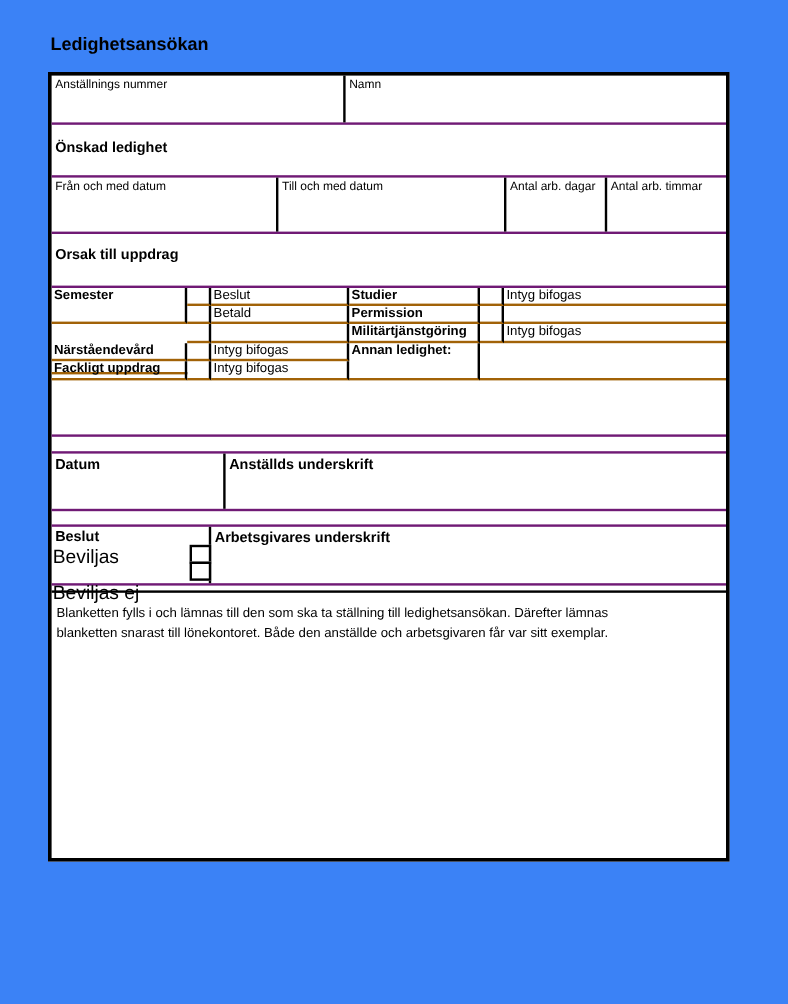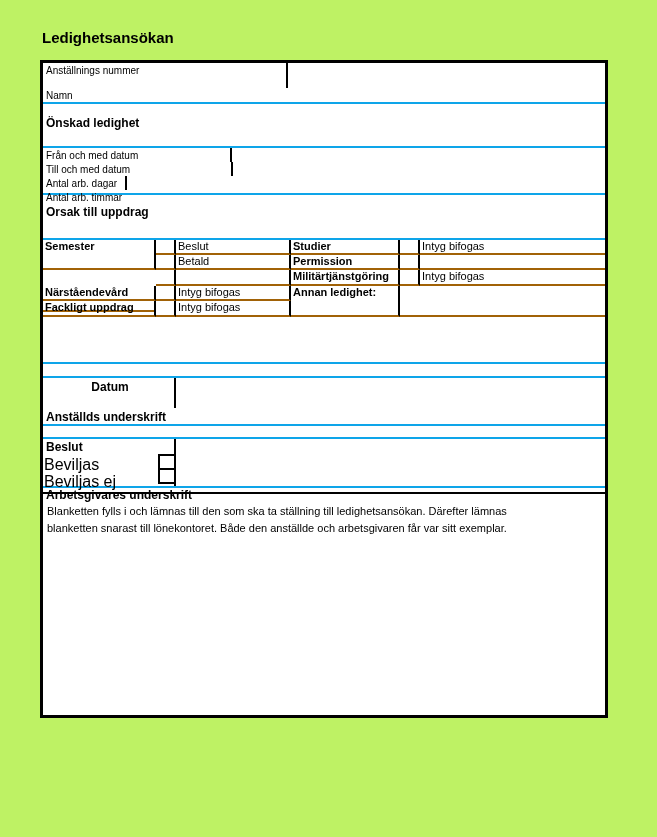--- a/index.html
+++ b/index.html
@@ -1,23 +1,23 @@
 <!DOCTYPE html>
 <html><head>
 <meta charset="utf-8">
 <style>
   * { margin:0; padding:0; box-sizing:border-box; }
   body { background:#fff; font-family:"Liberation Sans","DejaVu Sans",sans-serif; color:#000; }
-  .page { position:relative; width:657px; height:837px; background:#bef264; overflow:hidden; }
+  .page { position:relative; width:657px; height:837px; background:#3b82f6; overflow:hidden; }
   .title { position:absolute; left:42px; top:29px; font-size:15px; font-weight:bold; letter-spacing:0; }
 
   .form { position:absolute; left:40px; top:60px; width:568px; height:658px; border:3px solid #000; background:#fff; display:flex; flex-direction:column; }
 
   .row { width:100%; display:flex; }
-  .bb2 { border-bottom:2px solid #0ea5e9;flex-direction:column; }
+  .bb2 { border-bottom:2px solid #701a75; }
   .cell { height:100%; }
   .br2 { border-right:2px solid #000; }
 
   .small-lbl { display:block; font-size:10px; line-height:12px; padding:2px 0 0 3px; }
   .heading { display:block; font-size:12px; font-weight:bold; line-height:14px; padding-left:3px; }
 
   .r-employee { height:41px; }
   .r-employee .c1 { width:245px; }
   .r-employee .c2 { flex:1; }
 
@@ -39,29 +39,29 @@
   .gc.noR { border-right:none; }
 
   .r-ovrigt-head { height:31px; }
   .r-ovrigt-head .heading { padding-top:11px; }
   .r-ovrigt-empty { height:47px; }
 
   .r-strip1 { height:14px; }
   .r-strip2 { height:13px; }
 
   .r-datum { height:48px; }
-  .r-datum .c1 { width:133px;text-align:center; }
+  .r-datum .c1 { width:145px; }
   .r-datum .c2 { flex:1; }
   .bold-lbl { display:block; font-size:12px; font-weight:bold; line-height:14px; padding:2px 0 0 3px; }
 
   .r-beslut { height:49px; }
   .r-beslut .c1 { width:133px; position:relative; }
   .r-beslut .c2 { flex:1; }
   .beslut-option { display:block; font-size:16px; line-height:13px; padding-left:1px; }
-  .opt1 { margin-top:4px; } .opt2 { margin-top:4px; }
+  .opt1 { margin-top:4px; } .opt2 { margin-top:17px; }
   .beslut-cb { position:absolute; left:115px; width:18px; height:16px; border:2px solid #000; background:#fff; }
   .cb-beviljas { top:15px; }
   .cb-beviljas-ej { top:29px; }
 
   .r-gap { height:6px; border-bottom:2px solid #000; }
   .r-footer { flex:1; display:block; }
   .footer-text { font-size:11px; line-height:17px; padding:9px 0 0 4px; width:505px; }
 </style>
 </head>
 <body>

